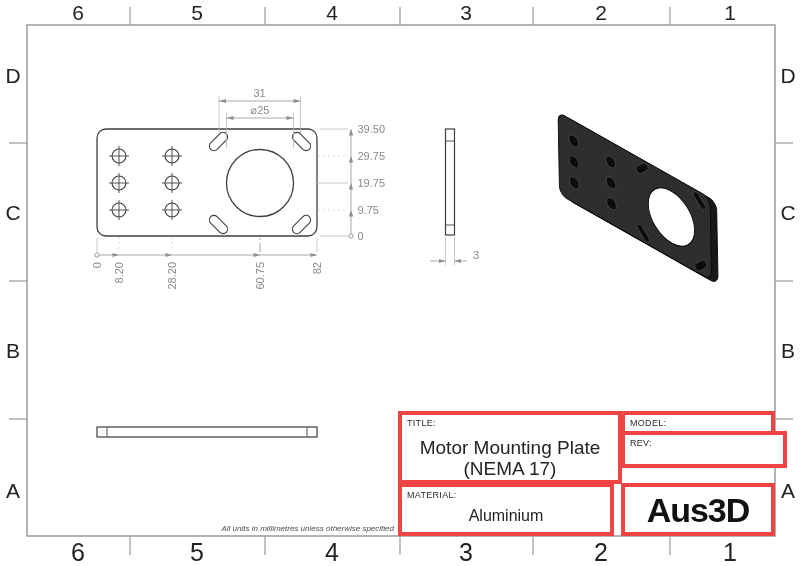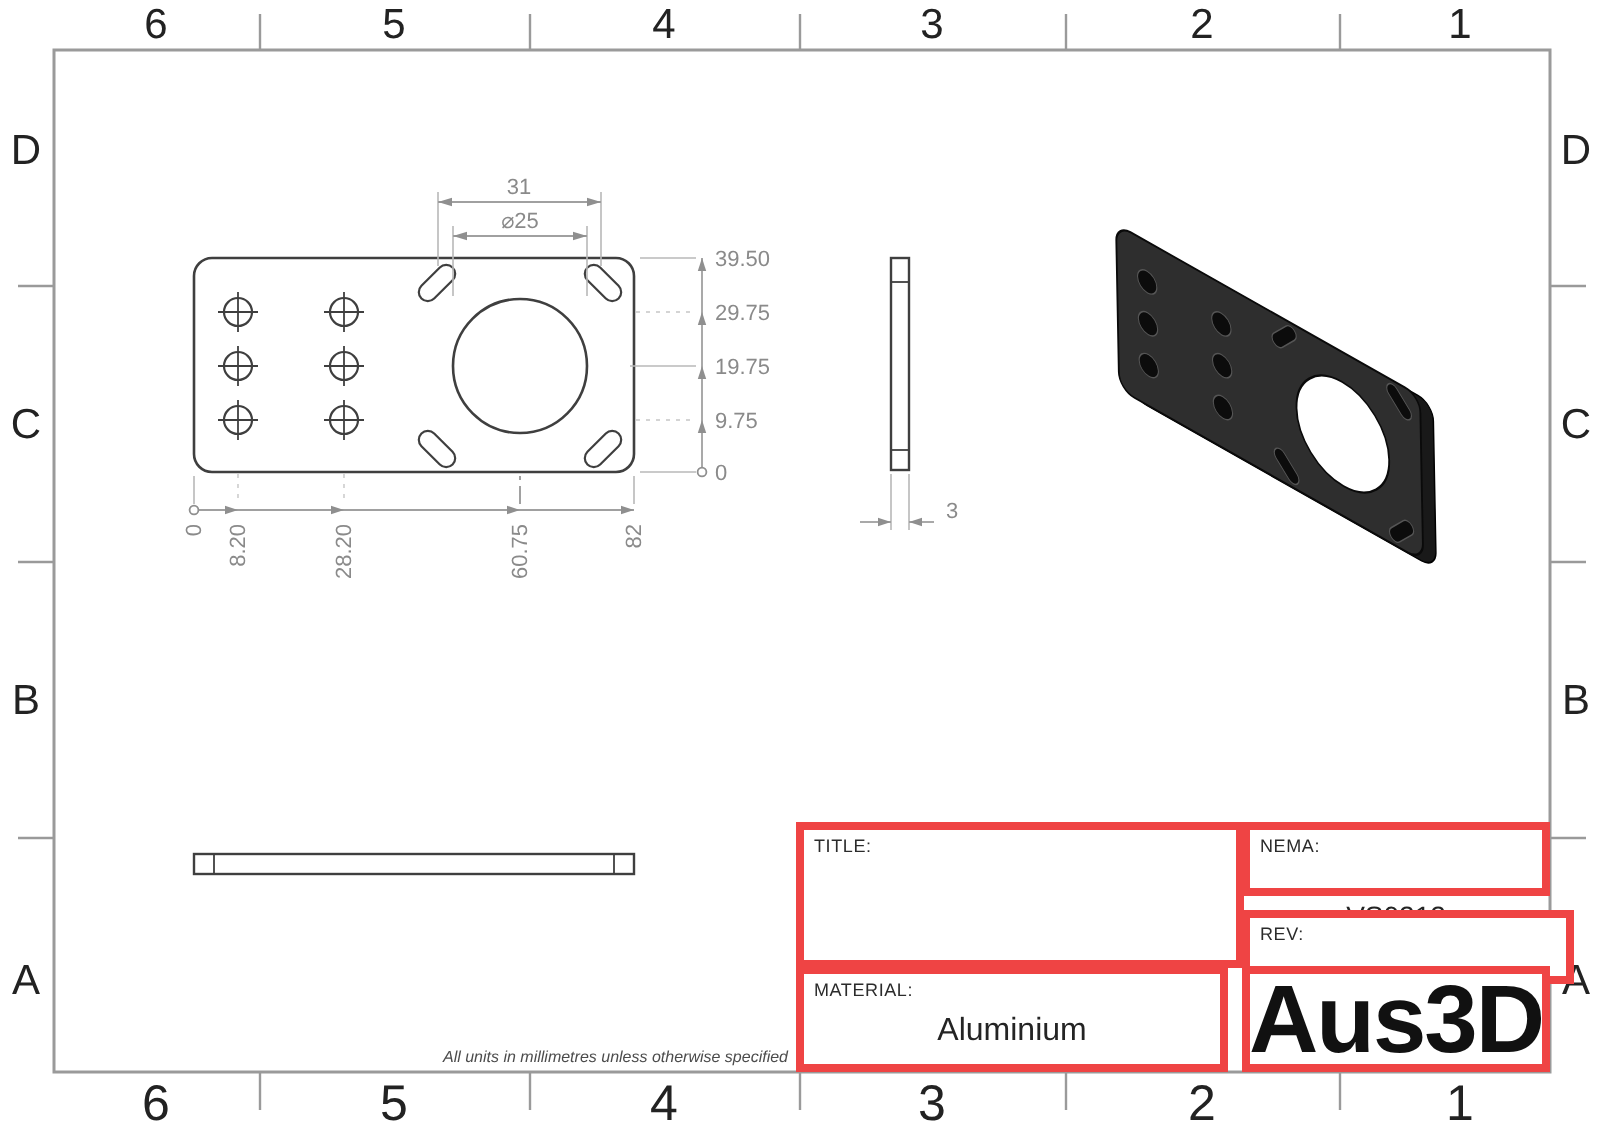--- a/index.html
+++ b/index.html
@@ -10,21 +10,21 @@
               line-height:1;user-select:none;}
   .zone-label.bottom{font-size:25px;}
   .tb{position:absolute;left:398px;top:411px;width:377px;height:125px;}
   .tb-cell{position:absolute;border:4px solid #ef4444;background:#fff;box-sizing:border-box;}
   .tb-label{position:absolute;left:5px;top:3px;font-size:9px;color:#2b2b2b;letter-spacing:0.3px;}
   .tb-value{position:absolute;left:0;right:0;color:#242424;text-align:center;}
   .tb-title-value{top:22px;font-size:19px;line-height:21px;}
   .tb-model-value,.tb-rev-value{top:15px;font-size:14px;margin-top:20px;}
   .tb-material-value{top:20px;font-size:16px;}
   .tb-logo{position:absolute;left:0;right:0;top:1px;bottom:0;display:flex;align-items:center;
-           justify-content:center;font-size:48px;font-weight:700;color:#111;letter-spacing:-1px;}
+           justify-content:center;font-size:34px;font-weight:700;color:#111;letter-spacing:-1px;}
   .units-note{position:absolute;top:524px;right:406px;font-size:8px;color:#4c4c4c;white-space:nowrap;font-style:italic;}
   .dim-text{fill:#8a8a8a;font-size:11px;font-family:"Liberation Sans","DejaVu Sans",sans-serif;}
 </style>
 </head>
 <body>
 
 <div class="sheet">
 
   <svg width="800" height="566" viewBox="0 0 800 566">
 
@@ -220,30 +220,34 @@
   <div class="zone-label" style="left:777px;top:65px;width:22px;">D</div>
   <div class="zone-label" style="left:777px;top:202px;width:22px;">C</div>
   <div class="zone-label" style="left:777px;top:340px;width:22px;">B</div>
   <div class="zone-label" style="left:777px;top:480px;width:22px;">A</div>
 
   <div class="units-note">All units in millimetres unless otherwise specified</div>
 
   <div class="tb">
     <div class="tb-cell" style="left:0;top:0;width:224px;height:73px;">
       <div class="tb-label">TITLE:</div>
+      <div class="tb-value tb-title-value">
+        <div>Motor Mounting Plate</div>
+        <div>(NEMA 17)</div>
+      </div>
     </div>
     <div class="tb-cell" style="left:0;top:72px;width:216px;height:53px;">
       <div class="tb-label">MATERIAL:</div>
       <div class="tb-value tb-material-value">Aluminium</div>
     </div>
     <div class="tb-cell" style="left:223px;top:0;width:154px;height:37px;">
-      <div class="tb-label">NEMA:</div>
+      <div class="tb-label">MODEL:</div>
       <div class="tb-value tb-model-value">VS0212</div>
     </div>
-    <div class="tb-cell" style="left:223px;top:44px;width:166px;height:37px;">
+    <div class="tb-cell" style="left:223px;top:20px;width:166px;height:37px;">
       <div class="tb-label">REV:</div>
     </div>
     <div class="tb-cell" style="left:223px;top:72px;width:154px;height:53px;">
       <div class="tb-logo">Aus3D</div>
     </div>
   </div>
 
 </div>
 
 </body></html>

